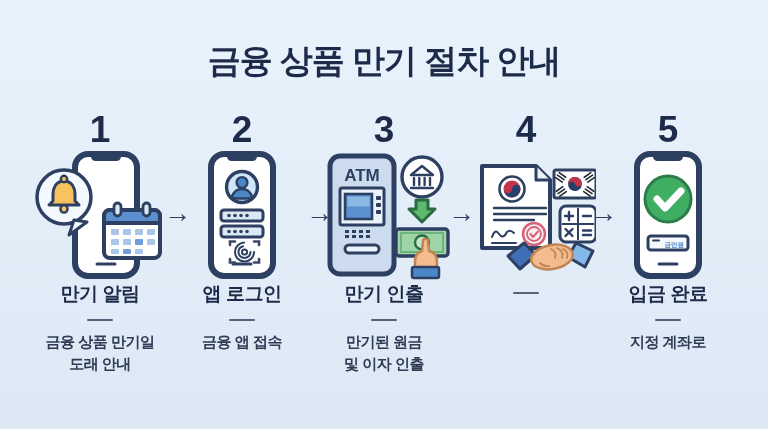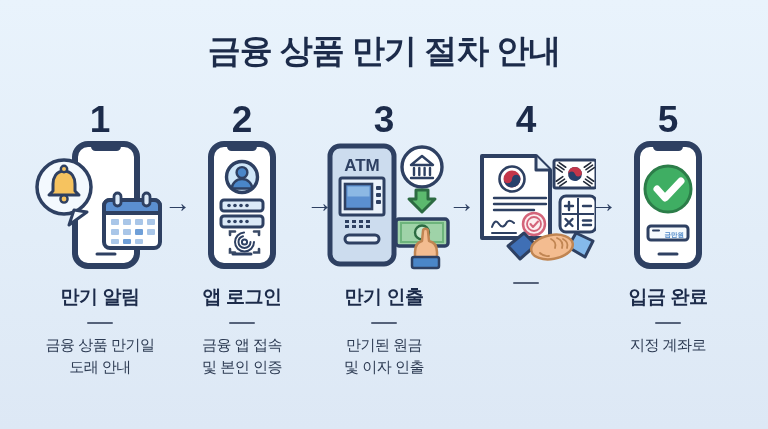--- a/index.html
+++ b/index.html
@@ -4,45 +4,45 @@
 <style>
   html,body{margin:0;padding:0;}
   body{
     width:768px;height:429px;overflow:hidden;
     background:linear-gradient(180deg,#e9f3fc 0%,#e2edf8 55%,#dde8f5 100%);
     font-family:"Liberation Sans","DejaVu Sans",sans-serif;
     -webkit-font-smoothing:antialiased;
   }
   .canvas{position:relative;width:768px;height:429px;}
   .main-title{
-    text-align:center;margin-top:32px;
+    text-align:center;margin-top:42px;
     font-size:33px;font-weight:bold;color:#1c2b4a;
     letter-spacing:-1px;line-height:1.15;
   }
   .steps-row{
     display:flex;justify-content:center;align-items:flex-start;
     margin-top:31px;
   }
   .step{width:128px;display:flex;flex-direction:column;align-items:center;flex:0 0 128px;}
   .step-number{
     font-size:37px;font-weight:bold;color:#1c2b4a;line-height:1;
     margin-bottom:2px;
   }
   .step-icon{width:140px;height:130px;flex:0 0 auto;}
   .step-icon svg{width:140px;height:130px;display:block;}
   .step-title{
     font-size:19px;font-weight:bold;color:#1c2b4a;
-    margin-top:14px;white-space:nowrap;letter-spacing:-0.5px;
+    margin-top:1px;white-space:nowrap;letter-spacing:-0.5px;
   }
   .step-divider{
     width:26px;height:2px;background:#55627a;border-radius:1px;
     margin:12px 0 10px 0;
   }
   .step-desc{
-    font-size:15px;font-weight:normal;color:#2d3b53;
+    font-size:15px;font-weight:bold;color:#2d3b53;
     text-align:center;line-height:1.45;white-space:nowrap;letter-spacing:-0.5px;
   }
   .flow-arrow{
     flex:0 0 14px;width:14px;text-align:center;
     font-size:27px;font-weight:normal;color:#2e4062;line-height:1;
     margin-top:89px;
   }
   svg text{font-family:"Liberation Sans","DejaVu Sans",sans-serif;}
 </style>
 </head>
@@ -129,21 +129,20 @@
             <circle cx="72.5" cy="102" r="9.5" stroke-dasharray="44 16"></circle>
             <circle cx="72.5" cy="102" r="6" stroke-dasharray="26 12"></circle>
             <circle cx="72.5" cy="102" r="2.6"></circle>
           </g>
         </svg>
       </div>
       <div class="step-title">앱 로그인</div>
       <div class="step-divider"></div>
       <div class="step-desc">
         <span>금융 앱 접속</span><br>
-        <span>및 본인 인증</span>
       </div>
     </div>
 
     <div class="flow-arrow">→</div>
 
     <div class="step">
       <div class="step-number">3</div>
       <div class="step-icon">
         <svg viewBox="0 0 140 130">
           <rect x="16" y="6" width="64" height="118" rx="10" fill="#ccdcee" stroke="#2e4062" stroke-width="5"></rect>

